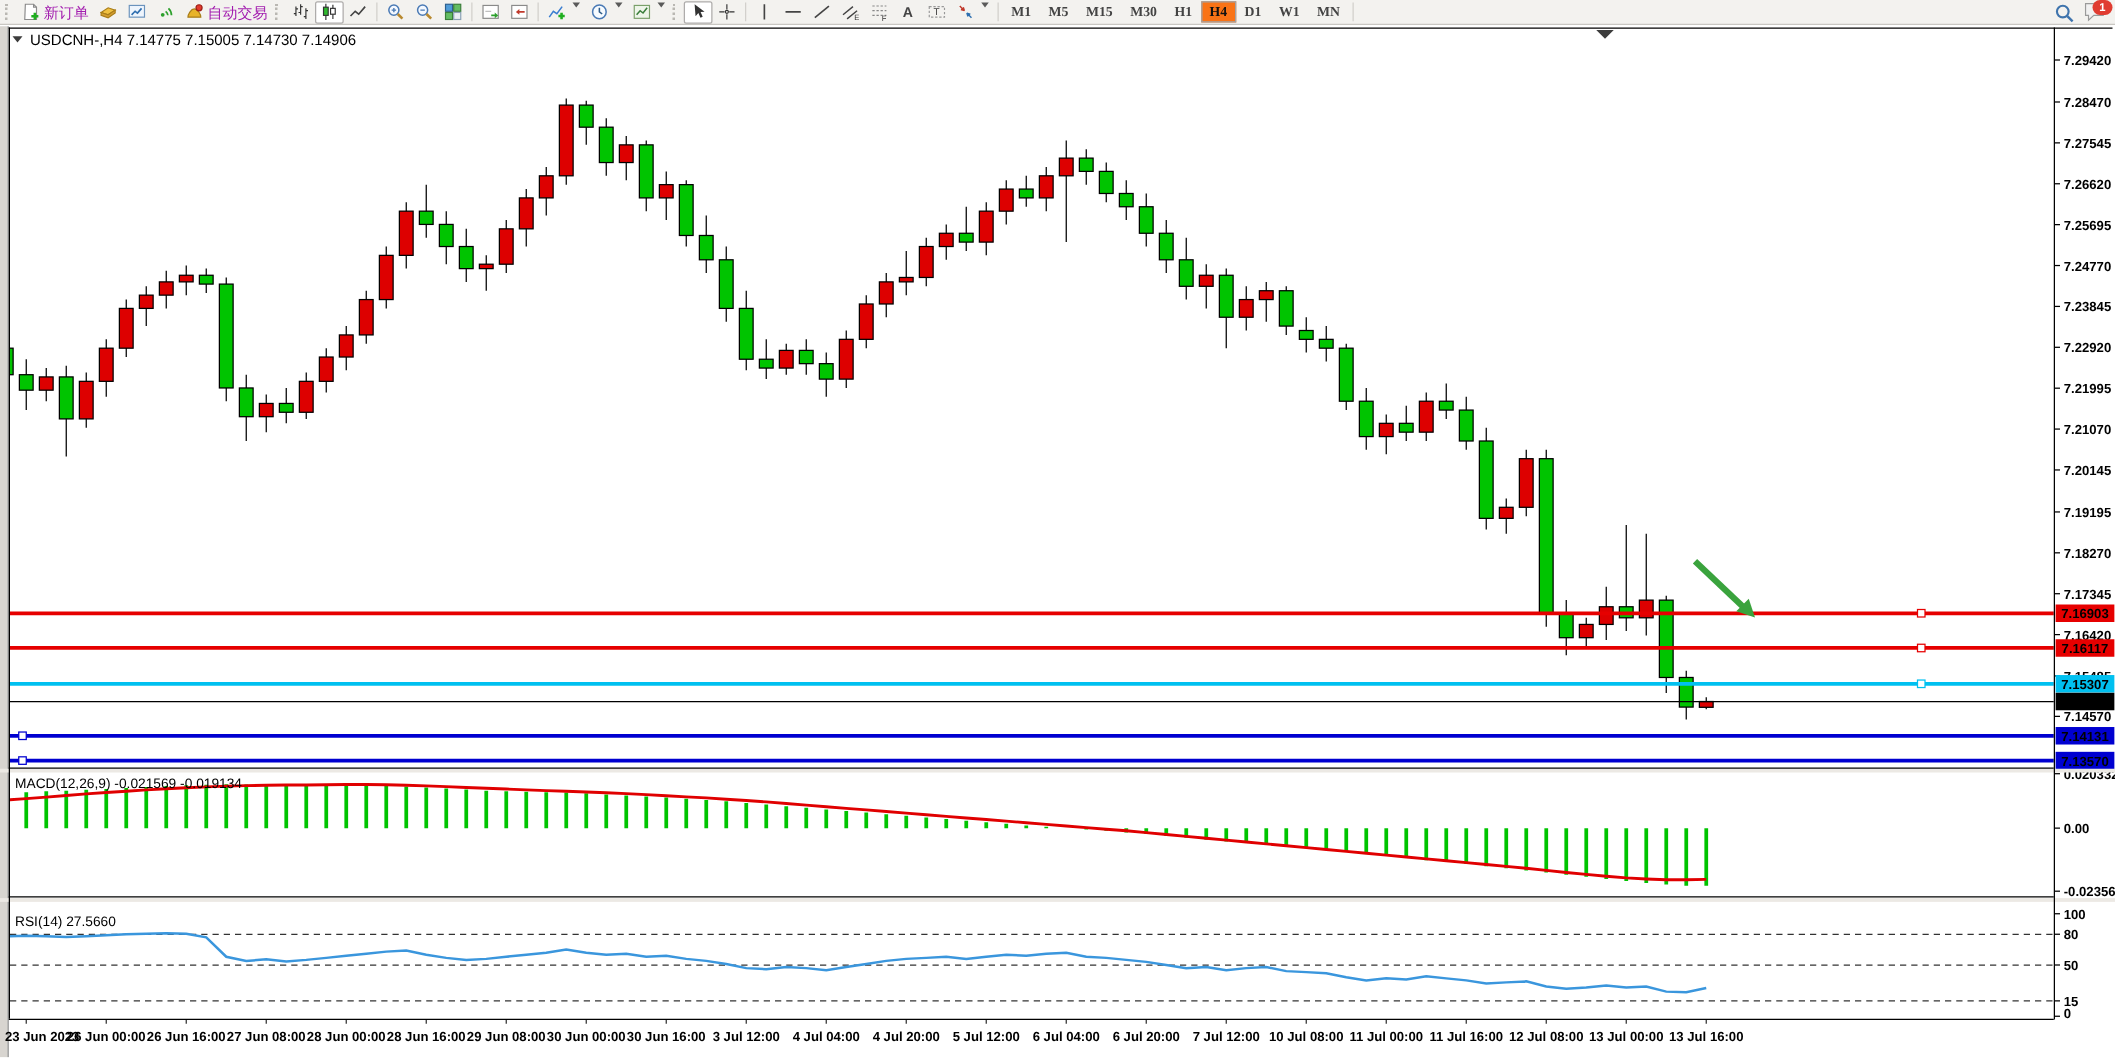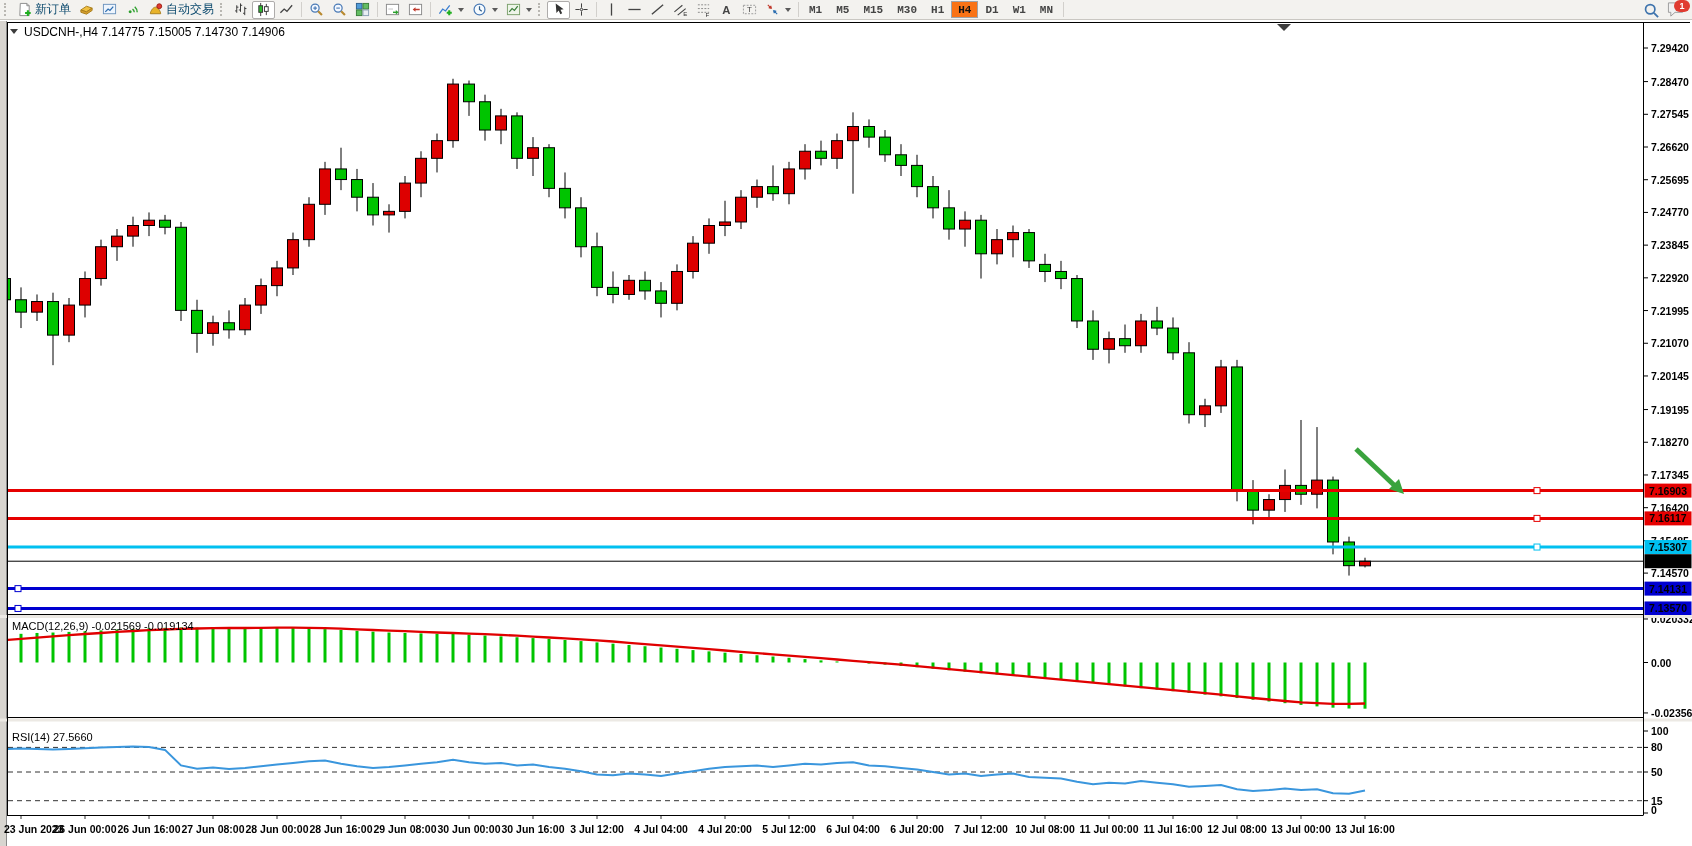--- a/index.html
+++ b/index.html
@@ -4,28 +4,28 @@
 <style>
   html,body{margin:0;padding:0;background:#fff;}
   .app{position:relative;width:1692px;height:846px;background:#fff;overflow:hidden;
        font-family:"Liberation Sans",sans-serif;}
   
   .toolbar{position:absolute;top:0;left:0;width:1692px;height:20px;background:#f3f2ef;
            border-bottom:1px solid #c9c7c2;display:flex;align-items:center;padding:0 2px;
            box-sizing:border-box;z-index:5;}
   .grip{width:4px;height:13px;border-left:2px dotted #b9b7b2;margin:0 3px 0 2px;}
   .sep{width:1px;height:15px;background:#d2d0cc;margin:0 3px;}
-  .tb-btn{height:18px;display:flex;align-items:center;gap:3px;padding:0 3px;border:1px solid transparent;
-          background:transparent;border-radius:2px;font-family:inherit;font-size:12px;color:#0c4a6e;cursor:default;}
+  .tb-btn{height:18px;display:flex;gap:3px;padding:0 3px;border:1px solid transparent;
+          background:transparent;border-radius:2px;font-family:inherit;font-size:12px;color:#a21caf;cursor:default;}
   .tb-btn.pressed{background:#fff;border-color:#aeacab;}
   .ic{width:15px;height:15px;display:block;}
   .caret{width:0;height:0;border-left:3.5px solid transparent;border-right:3.5px solid transparent;
          border-top:4px solid #5a5a5a;margin-left:2px;}
   .tf{height:17px;padding:0 6px;font-size:11px;font-weight:700;color:#444;border:1px solid transparent;
-      background:transparent;font-family:Liberation Mono, monospace;}
+      background:transparent;font-family:Liberation Serif, serif;}
   .tf.active{background:#f97316;border-color:#9fa3a8;color:#111;}
   .tb-right{position:absolute;right:4px;top:0;height:20px;display:flex;align-items:center;gap:6px;}
   .chat-wrap{position:relative;width:22px;height:18px;}
   .badge{position:absolute;right:-2px;top:-1px;min-width:12px;height:12px;border-radius:7px;background:#e03c31;
          color:#fff;font-size:9px;font-weight:700;text-align:center;line-height:12px;padding:0 2px;}
   
   svg text{font-family:"Liberation Sans",sans-serif;}
   .axis-t{font-size:10.5px;font-weight:700;fill:#000;}
   .title-t{font-size:12px;fill:#000;}
   .ind-t{font-size:11px;fill:#000;}

